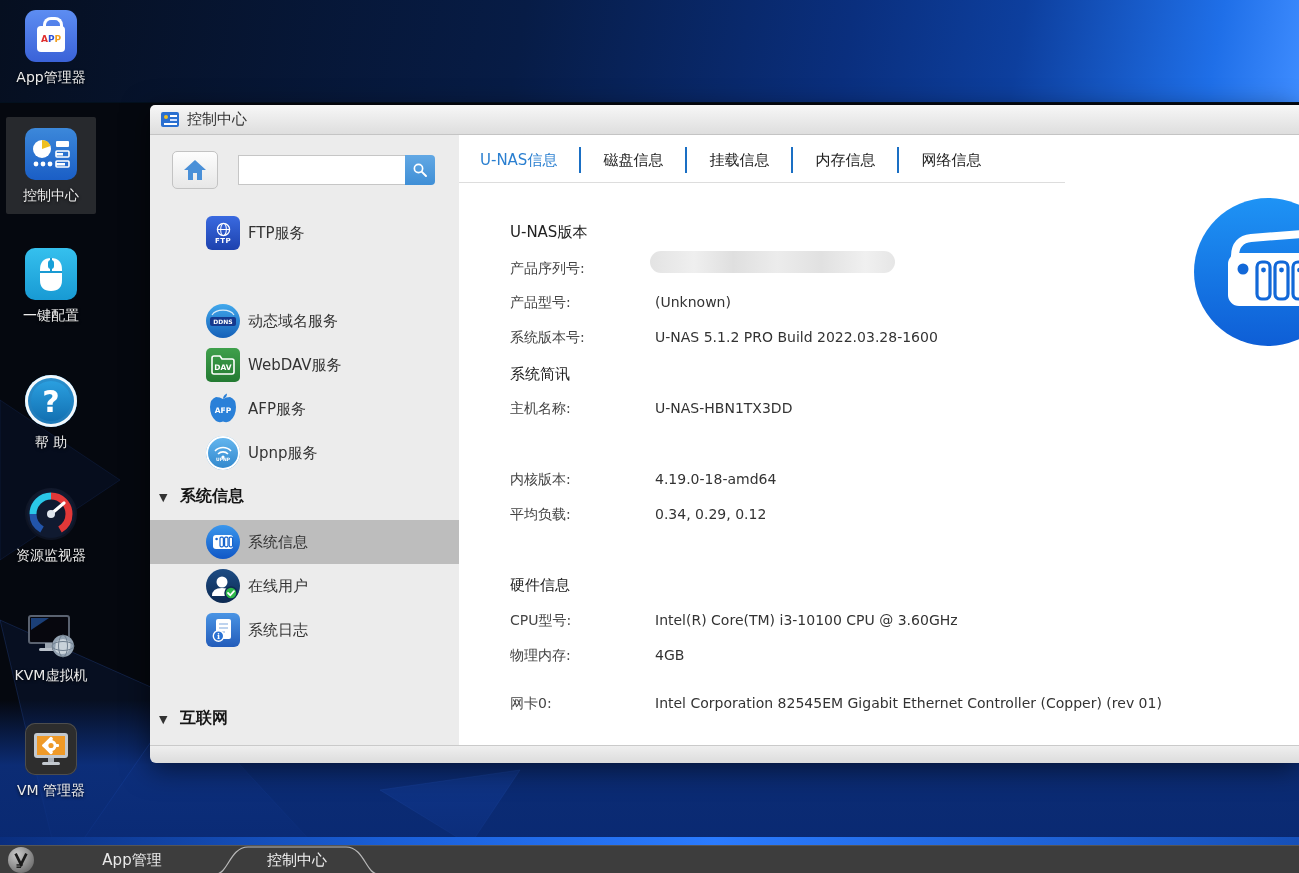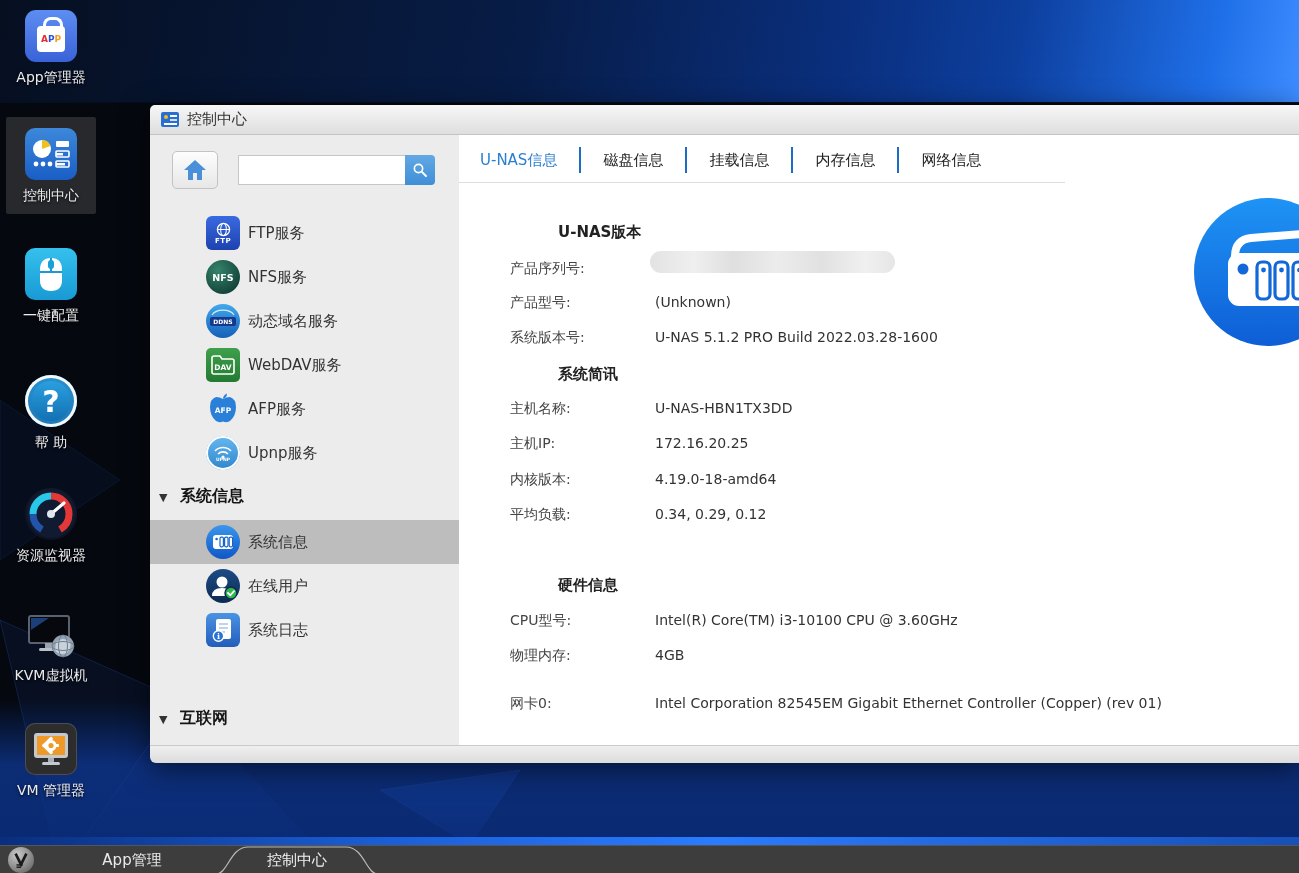--- a/index.html
+++ b/index.html
@@ -80,21 +80,21 @@
   .ic-err { border-radius:50%; background:linear-gradient(180deg,#e04040,#9a1010); }
 
   
   .content { position:absolute; left:309px; top:0; width:840px; height:610px; background:#fff; overflow:hidden; }
   .tabs { position:absolute; left:21px; top:10px; height:30px; display:flex; align-items:center; }
   .tab { font-size:15px; color:#1f1f1f; padding:0 22px; cursor:pointer; white-space:nowrap; }
   .tab:first-child { padding-left:0; }
   .tab.active { color:#2a7fd0; }
   .tabsep { width:2px; height:26px; background:#1a6fc4; }
   .tab-underline { position:absolute; left:0; top:47px; width:606px; height:1px; background:#ddd; }
-  .sec-title { position:absolute; left:51px; font-size:15px; font-weight:bold; color:#222; white-space:nowrap;margin-left:48px; }
+  .sec-title { position:absolute; left:51px; font-size:15px; font-weight:normal; color:#222; white-space:nowrap; }
   .crow { position:absolute; left:51px; height:20px; font-size:14px; white-space:nowrap; }
   .crow .lbl { display:inline-block; width:145px; color:#444; }
   .crow .val { color:#333; }
   .redacted { position:absolute; left:191px; top:116px; width:245px; height:22px; border-radius:11px;
     background:linear-gradient(90deg,#e3e3e3,#efefef 18%,#dfdfdf 34%,#ececec 52%,#e1e1e1 70%,#f0f0f0 88%,#e6e6e6); }
   .bignas { position:absolute; left:729px; top:57px; width:160px; height:160px; }
 
   
   .taskbar { position:absolute; left:0; top:845px; width:1299px; height:28px; background:#3d3d3d; border-top:1px solid #555; }
   .tb-logo { position:absolute; left:8px; top:1px; width:26px; height:26px; border-radius:50%;
@@ -246,26 +246,20 @@
       <div class="srow" style="top:76px">
         <div class="si ic ic-ftp">
           <svg width="15" height="15" viewBox="0 0 16 16">
               <circle cx="8" cy="8" r="6.5" fill="none" stroke="#fff" stroke-width="1.4"></circle>
               <ellipse cx="8" cy="8" rx="3" ry="6.5" fill="none" stroke="#fff" stroke-width="1.1"></ellipse>
               <line x1="1.5" y1="8" x2="14.5" y2="8" stroke="#fff" stroke-width="1.1"></line>
             </svg>
           <b>FTP</b>
         </div>
         <span class="srow-label">FTP服务</span>
-      </div>
-      <div class="srow" style="top:120px">
-        <div class="si ic ic-nfs">
-            <b>NFS</b>
-          </div>
-        <span class="srow-label">NFS服务</span>
       </div>
       <div class="srow" style="top:164px">
         <div class="si ic ic-ddns">
           <svg width="26" height="10" viewBox="0 0 26 10" style="position:absolute;top:3px">
               <path d="M2 8 A12 8 0 0 1 24 8" fill="none" stroke="rgba(255,255,255,.8)" stroke-width="1.2"></path>
             </svg>
           <b>DDNS</b>
         </div>
         <span class="srow-label">动态域名服务</span>
       </div>
@@ -399,23 +393,20 @@
         <span class="lbl">产品型号:</span><span class="val">(Unknown)</span>
       </div>
       <div class="crow" style="top:194px">
         <span class="lbl">系统版本号:</span><span class="val">U-NAS 5.1.2 PRO Build 2022.03.28-1600</span>
       </div>
 
       <div class="sec-title" style="top:230px">系统简讯</div>
       <div class="crow" style="top:265px">
         <span class="lbl">主机名称:</span><span class="val">U-NAS-HBN1TX3DD</span>
       </div>
-      <div class="crow" style="top:300px">
-        <span class="lbl">主机IP:</span><span class="val">172.16.20.25</span>
-      </div>
       <div class="crow" style="top:336px">
         <span class="lbl">内核版本:</span><span class="val">4.19.0-18-amd64</span>
       </div>
       <div class="crow" style="top:371px">
         <span class="lbl">平均负载:</span><span class="val">0.34, 0.29, 0.12</span>
       </div>
 
       <div class="sec-title" style="top:441px">硬件信息</div>
       <div class="crow" style="top:477px">
         <span class="lbl">CPU型号:</span><span class="val">Intel(R) Core(TM) i3-10100 CPU @ 3.60GHz</span>

